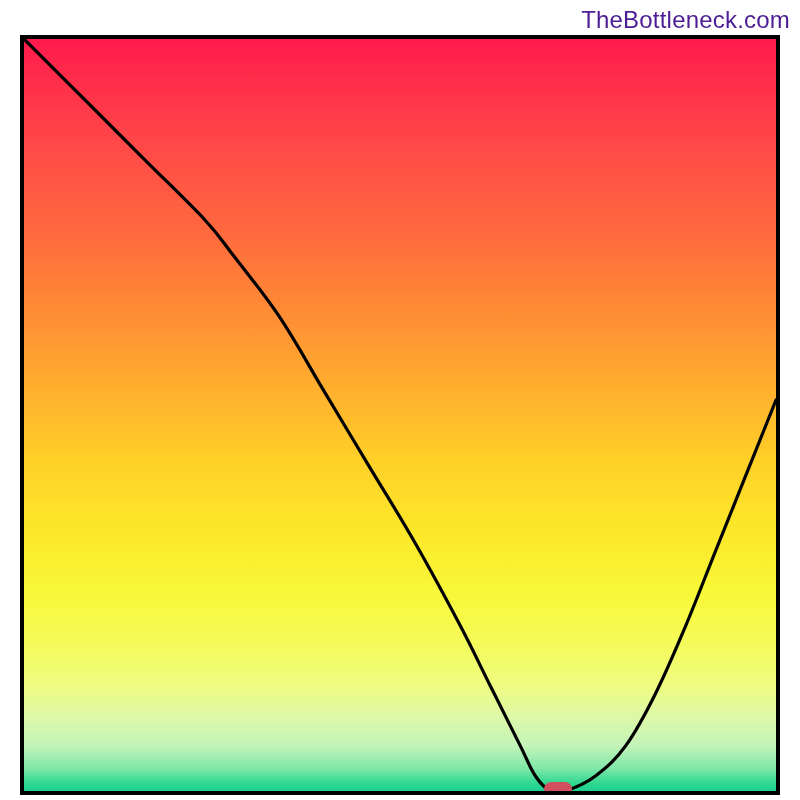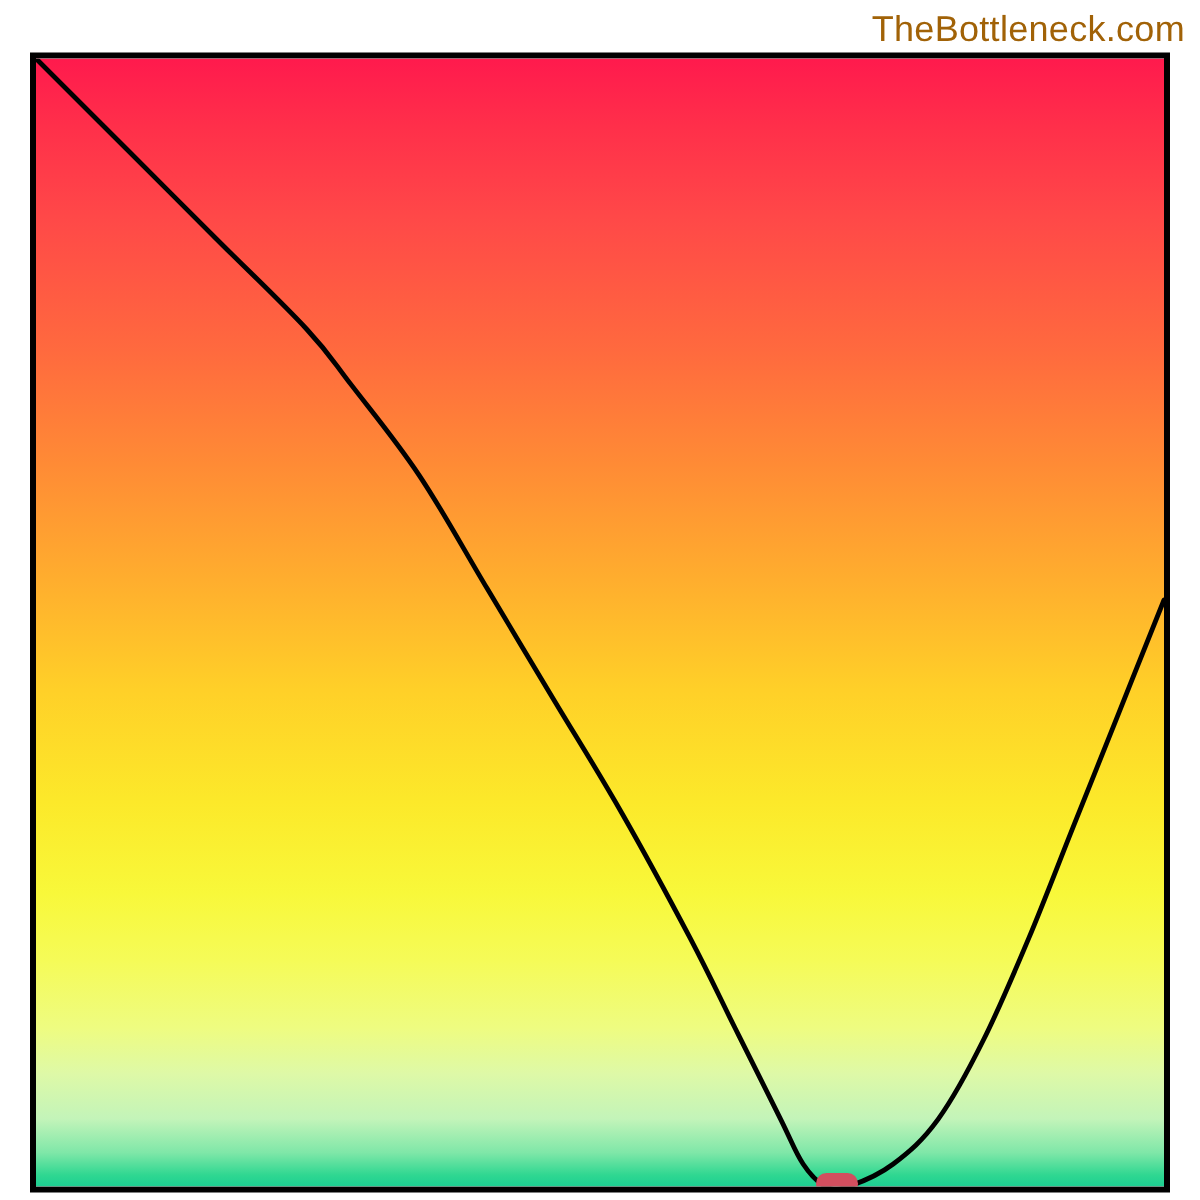--- a/index.html
+++ b/index.html
@@ -12,21 +12,21 @@
   }
   .wrap {
     position: relative;
     width: 800px;
     height: 800px;
   }
   .watermark {
     position: absolute;
     top: 6px;
     right: 10px;
-    color: #a16207;
+    color: #4c1d95;
     font-size: 24px;
     letter-spacing: 0.2px;
     z-index: 20;
   }
   .frame {
     position: absolute;
     left: 20px;
     top: 35px;
     width: 760px;
     height: 760px;

